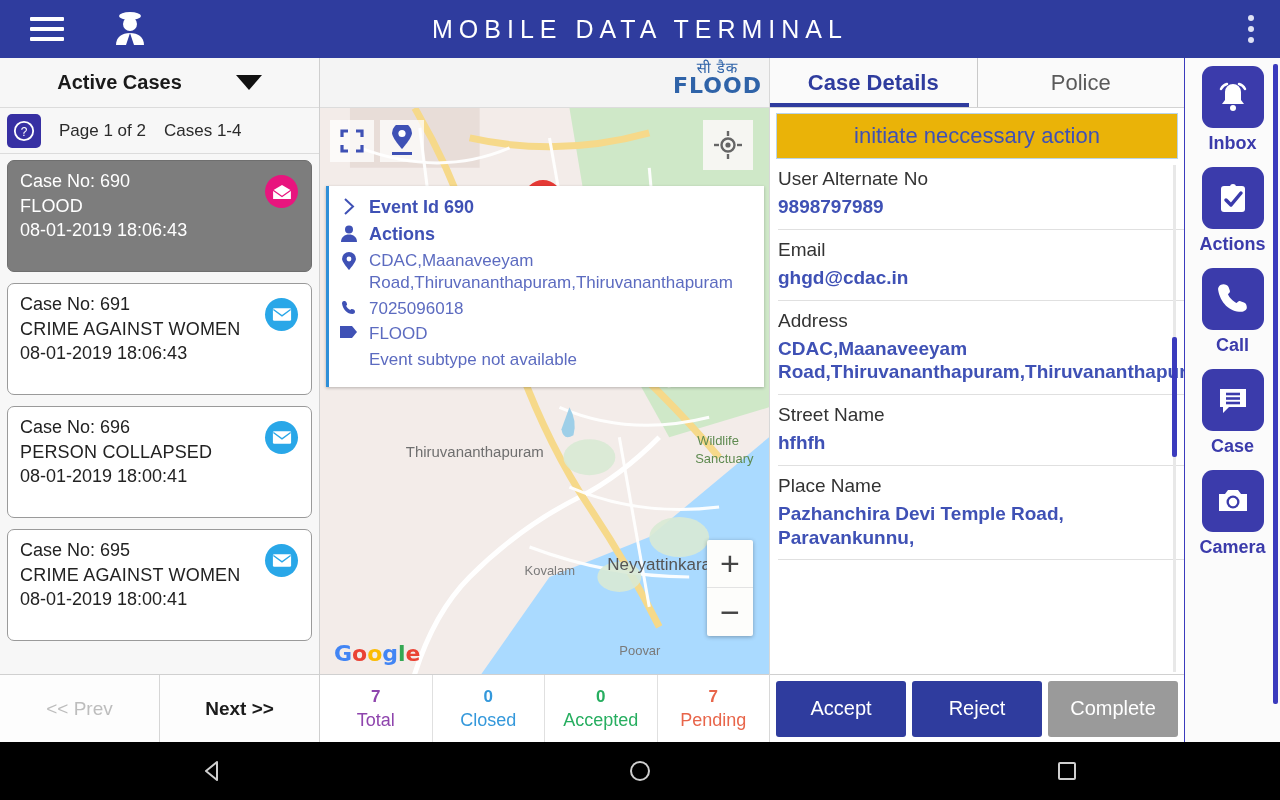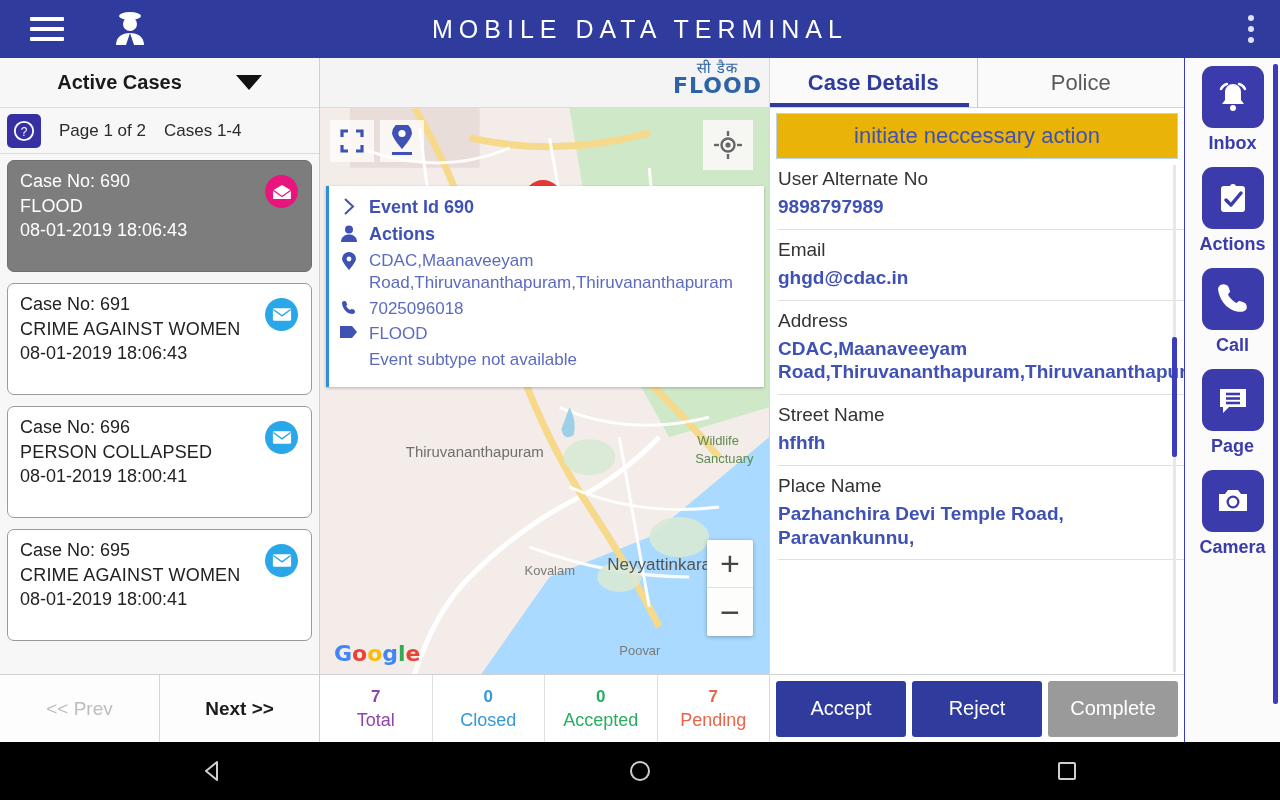--- a/index.html
+++ b/index.html
@@ -489,21 +489,21 @@
         <div class="navicon">
           <svg width="38" height="38" viewBox="0 0 38 38">
             <path d="M6 8h26v18H15l-6 6v-6H6z" fill="#fff"></path>
             <g stroke="#3b3bab" stroke-width="2.6">
                 <path d="M12 13h14"></path>
                 <path d="M12 17.5h14"></path>
                 <path d="M12 22h14"></path>
               </g>
           </svg>
         </div>
-        <div class="navlabel">Page</div>
+        <div class="navlabel">Case</div>
       </div>
       <div class="navitem">
         <div class="navicon">
           <svg width="38" height="38" viewBox="0 0 38 38">
             <path d="M5 12h6l3-4h10l3 4h6v17H5z" fill="#fff"></path>
             <circle cx="19" cy="20" r="6.5" fill="#3b3bab"></circle>
             <circle cx="19" cy="20" r="4.2" fill="#fff"></circle>
           </svg>
         </div>
         <div class="navlabel">Camera</div>

